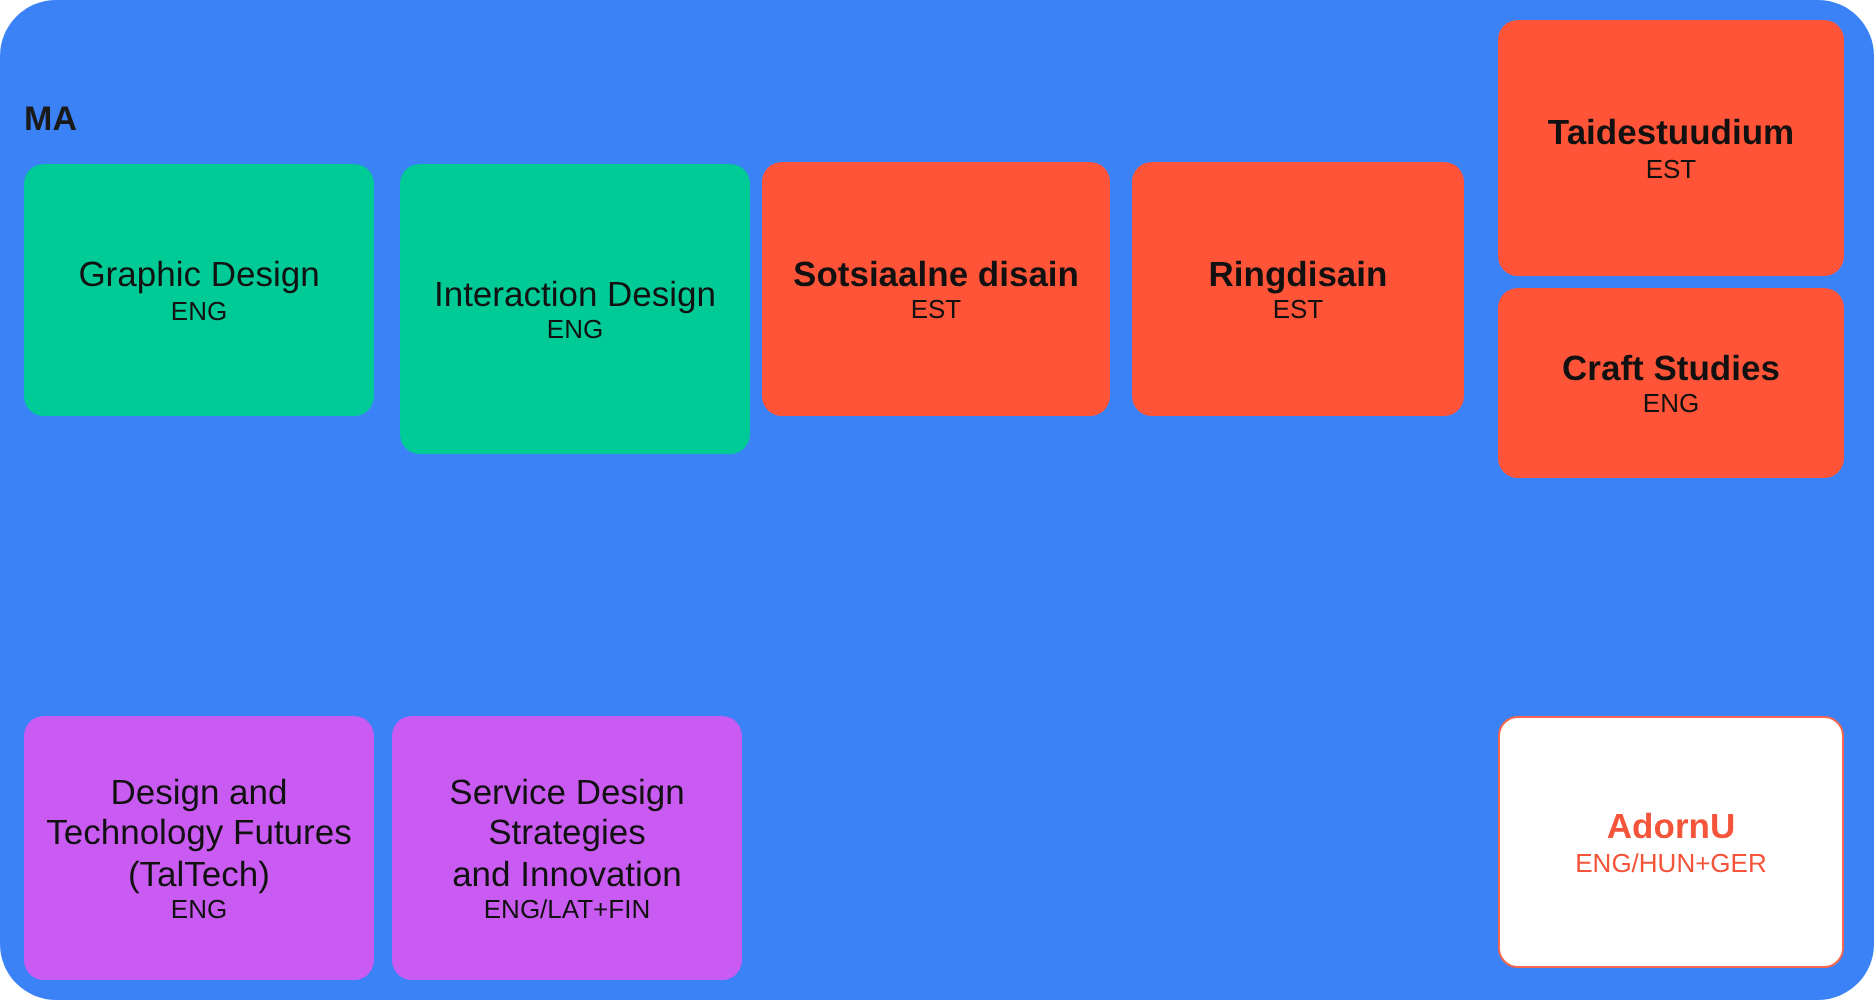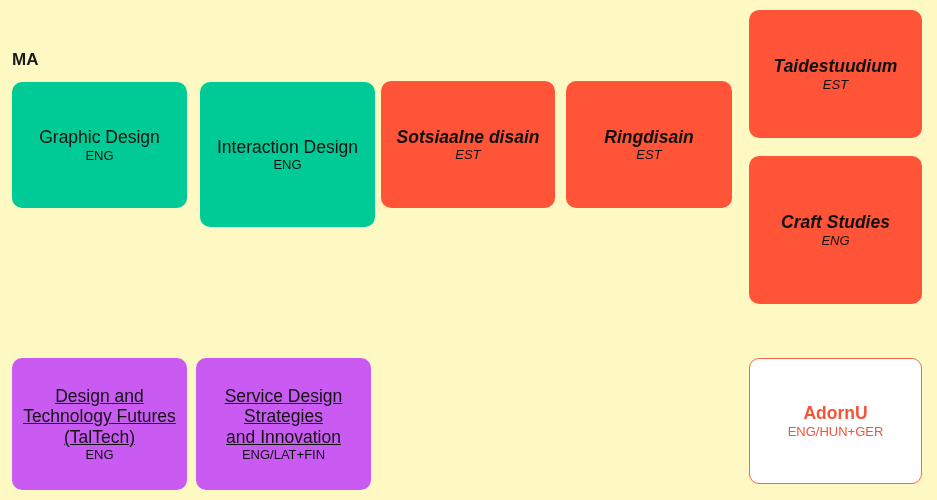--- a/index.html
+++ b/index.html
@@ -8,22 +8,23 @@
     background: #ffffff;
   }
   body {
     font-family: "Liberation Sans", "DejaVu Sans", sans-serif;
     -webkit-font-smoothing: antialiased;
   }
   #canvas {
     position: relative;
     width: 937px;
     height: 500px;
-    background: #fef9c3;
+    background: #3b82f6;
     overflow: hidden;
+    border-radius: 28px;
   }
   .section-label {
     position: absolute;
     font-size: 17px;
     font-weight: bold;
     color: #1a1a1a;
     letter-spacing: 0.1px;
     white-space: nowrap;
   }
   .card {
@@ -45,29 +46,29 @@
   }
   .card .subtitle {
     font-size: 13px;
     color: #111111;
     display: block;
   }
   .card.bold-title .title {
     font-weight: bold;
   }
   .card-teal  { background: #00cb96; }
-  .card-red   { background: #ff5438; font-style: italic; }
+  .card-red   { background: #ff5438; }
   .card-purple{ background: #ca5bf2; }
   .card-outline {
     background: #ffffff;
     border: 1.5px solid #f4674e;
   }
   .card-outline .title,
   .card-outline .subtitle { color: #f4543a; }
-  .card .title.multi { white-space: pre-line; text-decoration: underline; }
+  .card .title.multi { white-space: pre-line; }
 </style>
 </head>
 <body>
 
 <div id="canvas">
 
   <div class="section-label" style="left:12px; top:50px;">MA</div>
 
   <div class="card card-teal" style="left:12px; top:82px; width:175px; height:126px;align-items:center;">
     <span class="title">Graphic Design</span>
@@ -87,21 +88,21 @@
   <div class="card card-red bold-title" style="left:566px; top:81px; width:166px; height:127px;">
     <span class="title">Ringdisain</span>
     <span class="subtitle">EST</span>
   </div>
 
   <div class="card card-red bold-title" style="left:749px; top:10px; width:173px; height:128px;">
     <span class="title">Taidestuudium</span>
     <span class="subtitle">EST</span>
   </div>
 
-  <div class="card card-red bold-title" style="left:749px; top:156px; width:173px; height:148px;justify-content:center;">
+  <div class="card card-red bold-title" style="left:749px; top:144px; width:173px; height:95px;justify-content:center;">
     <span class="title">Craft Studies</span>
     <span class="subtitle">ENG</span>
   </div>
 
 
   <div class="card card-purple" style="left:12px; top:358px; width:175px; height:132px;">
     <span class="title multi">Design and
 Technology Futures
 (TalTech)</span>
     <span class="subtitle">ENG</span>

